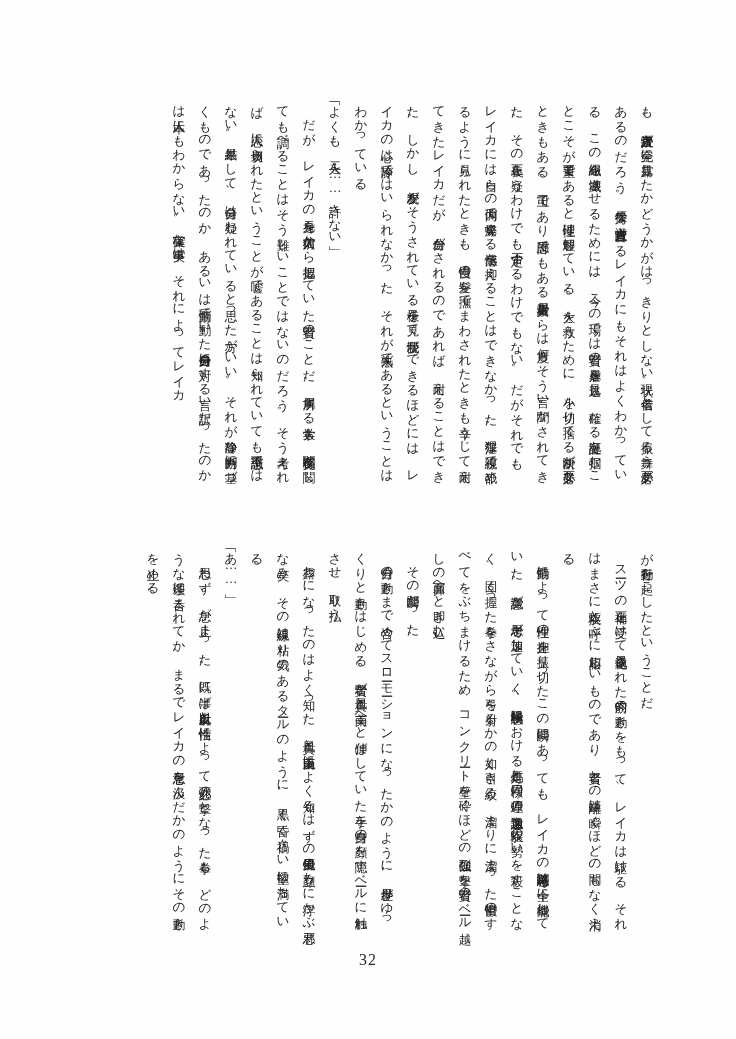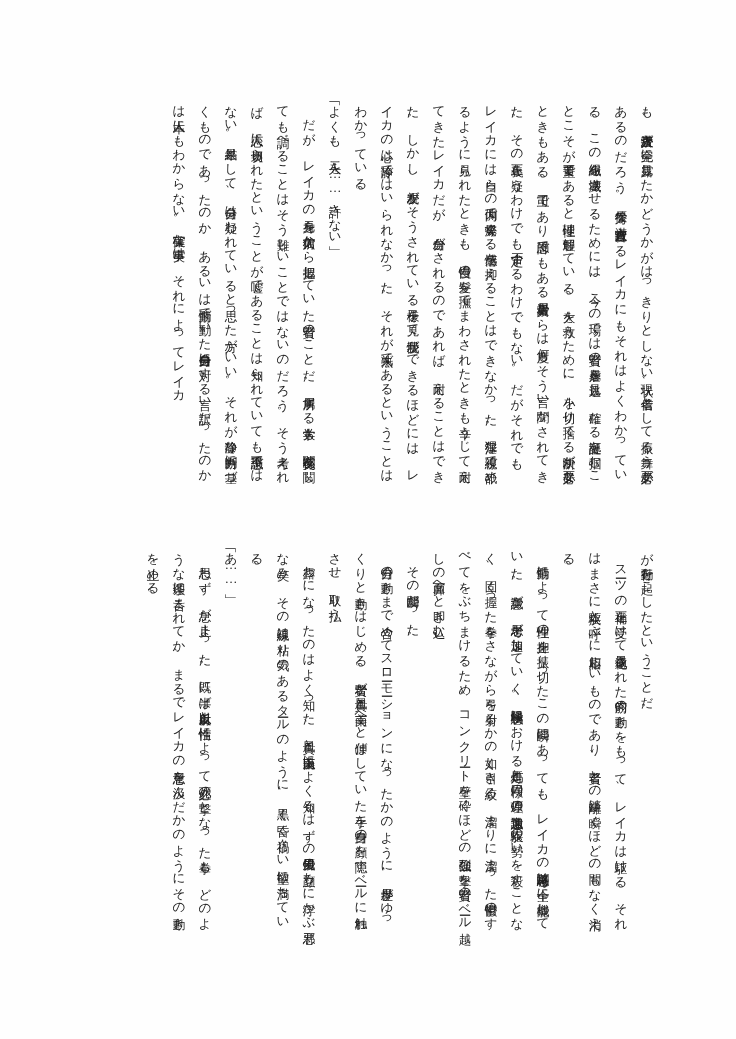--- a/index.html
+++ b/index.html
@@ -63,14 +63,15 @@
     <p class="para">が行動を起こしたということだ。</p>
     <p class="para indent">スーツの補正を受けて最適化された筋肉の動きをもって、レイカは駆ける。それはまさに疾駆と呼ぶに相応しいものであり、賢者との距離は瞬くほどの間もなく消える。</p>
     <p class="para indent">情動によって理性の抑止を振り切ったこの瞬間にあっても、レイカの格闘思考は十全に機能していた。意識が、思考が加速していく。極限状態における走馬灯と同様の原理の意識加速。疾駆の勢いを殺すことなく、固く握った拳をさながら弓を射るかの如く引き絞る。溜まりに溜まった鬱憤のすべてをぶちまけるため、コンクリート壁を砕くほどの強烈な一撃を賢者のベール越しの鼻面へと叩き込む。</p>
     <p class="para indent">その瞬間だった。</p>
     <p class="para indent">自分の動きまで含めてスローモーションになったかのように、世界がゆっくりと動きはじめる。賢者が風貴と美南へと伸ばしていた手を自身の顔を隠すベールに触れさせ、取り払う。</p>
     <p class="para indent">露わになったのはよく知った、風貴と美南以上によく知るはずの優男風の顔立ちに浮かぶ邪悪な笑み。その視線は粘り気のあるタールのように、黒く昏く禍々しい欲望に満ちている。</p>
     <p class="para">「あ……」</p>
     <p class="para indent">思わず、息が止まった。既に半ば以上反射と惰性によって必死の一撃となった拳も、どのような条理に呑まれてか、まるでレイカの意思を汲んだかのようにその動きを止める。</p>
   </div>
 
+  <div class="page-number">32</div>
 
 </div>
 
 </body></html>

